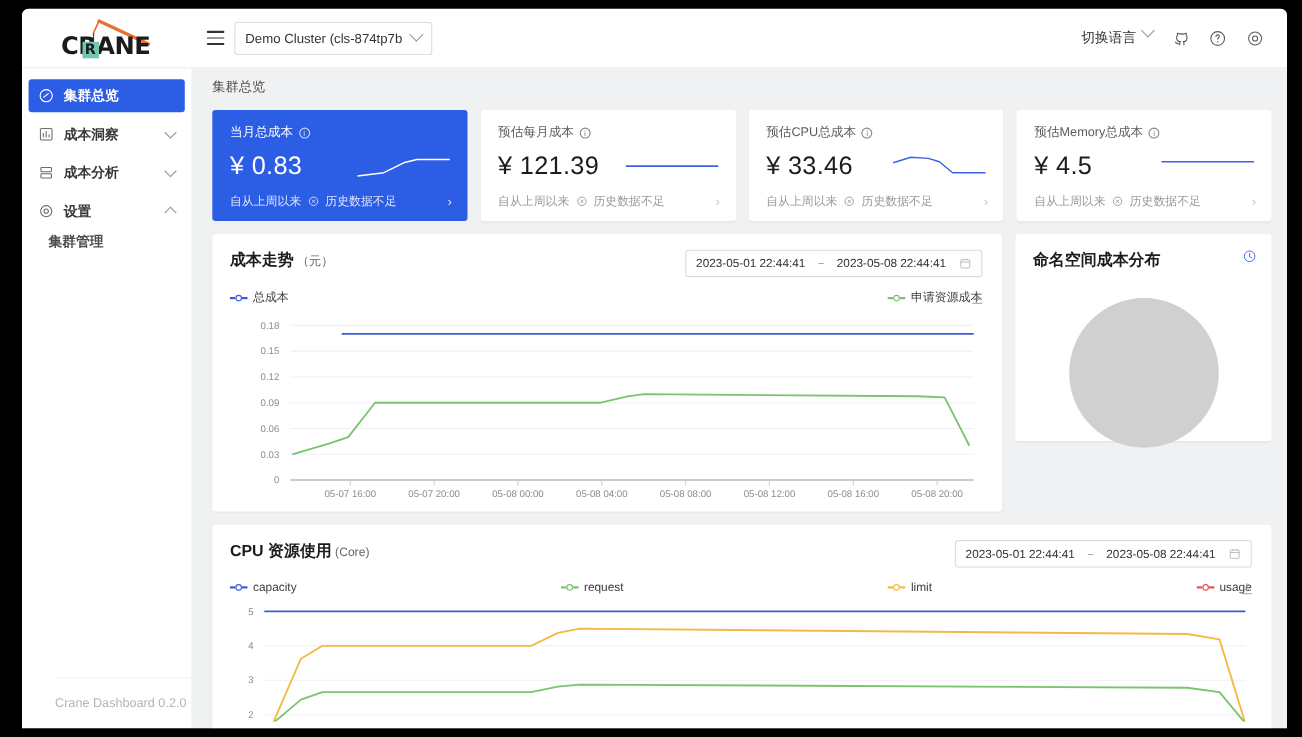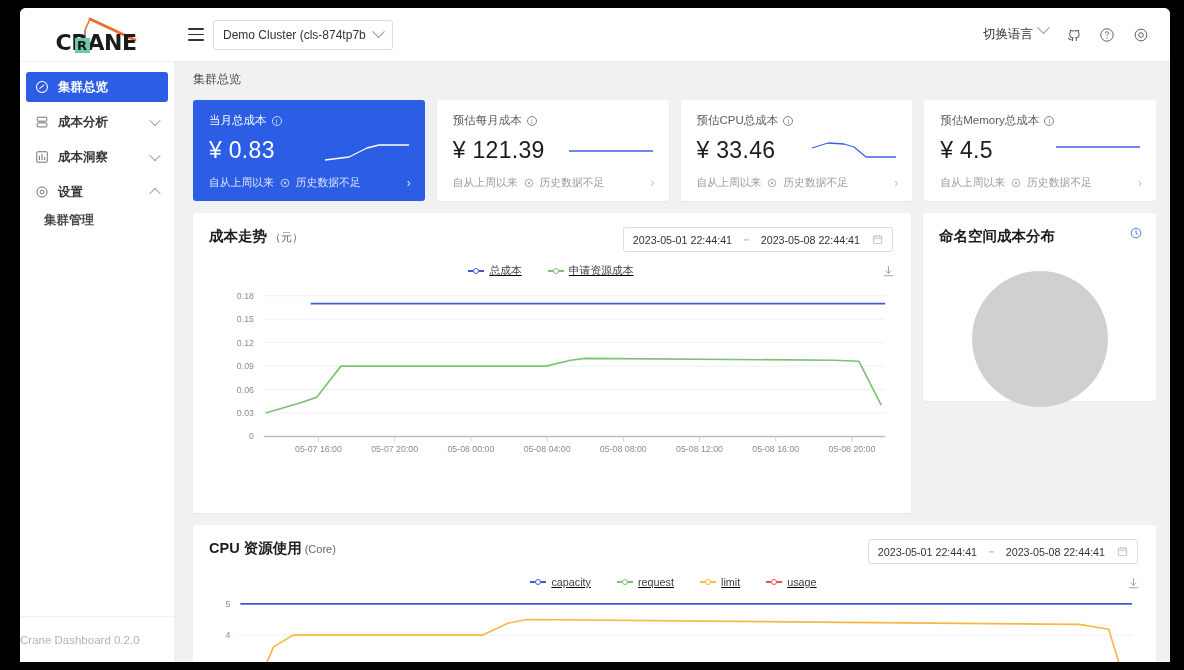--- a/index.html
+++ b/index.html
@@ -89,21 +89,21 @@
   .nav-caret { width:8px; height:8px; border-right:1.2px solid #9a9a9a; border-bottom:1.2px solid #9a9a9a; }
   .nav-caret.down { transform: rotate(45deg) translate(-1px,-1px); }
   .nav-caret.up { transform: rotate(-135deg) translate(-1px,-1px); }
   .nav-sub {
     height: 28px; display:flex; align-items:flex-start;
     padding-left: 24px; font-size: 12.5px; color:#4b4b4b; cursor:pointer;
     font-weight: 600;
   }
   .footer-ver {
     height: 46px; display:flex; align-items:center; padding-left: 0;
-    font-size: 11.5px; color:#b4b4b4; border-top:1px solid #f2f2f2;
+    font-size: 11.5px; color:#b4b4b4; border-top:1px solid #f2f2f2;margin-left:30px;
   }
 
   .content { flex:1; min-width:0; display:flex; flex-direction:column; background:#f0f1f2; }
   .breadcrumb { height: 30px; padding: 9px 0 0 18px; font-size: 12px; color:#4b4b4b; flex:0 0 30px; }
   .scroll { flex:1; padding: 8px 14px 0 18px; overflow:hidden; }
 
   
   .cards { display:flex; gap: 12px; justify-content: space-between; }
   .card {
     flex:1; height: 101px; background:#fff; border-radius:3px;
@@ -124,35 +124,35 @@
   .card.primary .card-foot .arrow { color:#dde4fb; }
   .info-i {
     width:10px; height:10px; border:1px solid currentColor; border-radius:50%;
     font-size:7.5px; line-height:9px; text-align:center; opacity:.75; font-style:normal;
   }
   .x-ico { width:10px; height:10px; }
 
   
   .row2 { display:flex; gap: 12px; margin-top: 12px; }
   .panel { background:#fff; border-radius:3px; box-shadow:0 1px 2px rgba(0,0,0,0.04); }
-  .panel-trend { flex: 1 1 auto; width: 728px; height: 300px; padding: 14px 18px 6px 16px; position:relative; }
+  .panel-trend { flex: 1 1 auto; width: 728px; height: 252px; padding: 14px 18px 6px 16px; position:relative; }
   .panel-ns { flex: 0 0 233px; height: 188px; padding: 14px 16px; position:relative; }
 
   .panel-head { display:flex; align-items:flex-start; justify-content:space-between; }
   .panel-title { font-size: 14.5px; font-weight:700; color:#1c1c1c; display:flex; align-items:baseline; gap:3px; }
   .panel-title .unit { font-size: 11px; font-weight:400; color:#666; }
   .datepicker {
     display:flex; align-items:center; gap: 9px;
     border:1px solid #dcdcdc; border-radius:3px; height: 25px;
     padding: 0 9px; font-size: 10.7px; color:#333; background:#fff; cursor:pointer;text-align:right;
   }
   .datepicker .dash { color:#8a8a8a; }
   .cal-ico { margin-left: 3px; color:#b5b5b5; }
 
-  .legend { display:flex; justify-content:center; gap: 26px; margin-top: 12px; text-decoration: underline; }
+  .legend { display:flex; justify-content:space-between; gap: 26px; margin-top: 12px; }
   .lg { display:flex; align-items:center; gap:5px; font-size: 10.8px; color:#3c3c3c; }
   .lg .marker { display:flex; align-items:center; }
   .lg .marker .bar { width:5px; height:1.5px; }
   .lg .marker .ring { width:6px; height:6px; border-radius:50%; border:1.5px solid; background:#fff; }
 
   .dl-ico { position:absolute; right: 16px; color:#9b9b9b; cursor:pointer; }
   .plot { width:100%; }
 
   .ns-clock { position:absolute; right:14px; top:14px; color:#3b62e8; cursor:pointer; }
   .ns-circle {
@@ -232,36 +232,36 @@
               <circle cx="8" cy="8" r="6.3"></circle>
                 <path d="M5.4 9.6L10.2 5.8" stroke-linecap="round"></path>
             </svg>
           </span>
           <span class="ni-label">集群总览</span>
         </div>
 
         <div class="nav-item">
           <span class="ni-ico">
             <svg width="14" height="14" viewBox="0 0 16 16" fill="none" stroke="#6b6b6b" stroke-width="1.1">
-              <rect x="2.5" y="2.5" width="11" height="4.6" rx="1"></rect>
-              <rect x="2.5" y="9" width="11" height="4.6" rx="1"></rect>
+              <rect x="2" y="2" width="12" height="12" rx="1.2"></rect>
+              <path d="M5 11V7M8 11V5M11 11V8.5" stroke-linecap="round"></path>
             </svg>
           </span>
-          <span class="ni-label">成本分析</span>
+          <span class="ni-label">成本洞察</span>
           <span class="nav-caret down"></span>
         </div>
 
         <div class="nav-item">
           <span class="ni-ico">
             <svg width="14" height="14" viewBox="0 0 16 16" fill="none" stroke="#6b6b6b" stroke-width="1.1">
-              <rect x="2" y="2" width="12" height="12" rx="1.2"></rect>
-              <path d="M5 11V7M8 11V5M11 11V8.5" stroke-linecap="round"></path>
+              <rect x="2.5" y="2.5" width="11" height="4.6" rx="1"></rect>
+              <rect x="2.5" y="9" width="11" height="4.6" rx="1"></rect>
             </svg>
           </span>
-          <span class="ni-label">成本洞察</span>
+          <span class="ni-label">成本分析</span>
           <span class="nav-caret down"></span>
         </div>
 
         <div class="nav-item">
           <span class="ni-ico">
             <svg width="14" height="14" viewBox="0 0 16 16" fill="none" stroke="#6b6b6b" stroke-width="1.1">
               <circle cx="8" cy="8" r="5.8"></circle>
                 <circle cx="8" cy="8" r="2.2"></circle>
             </svg>
           </span>

